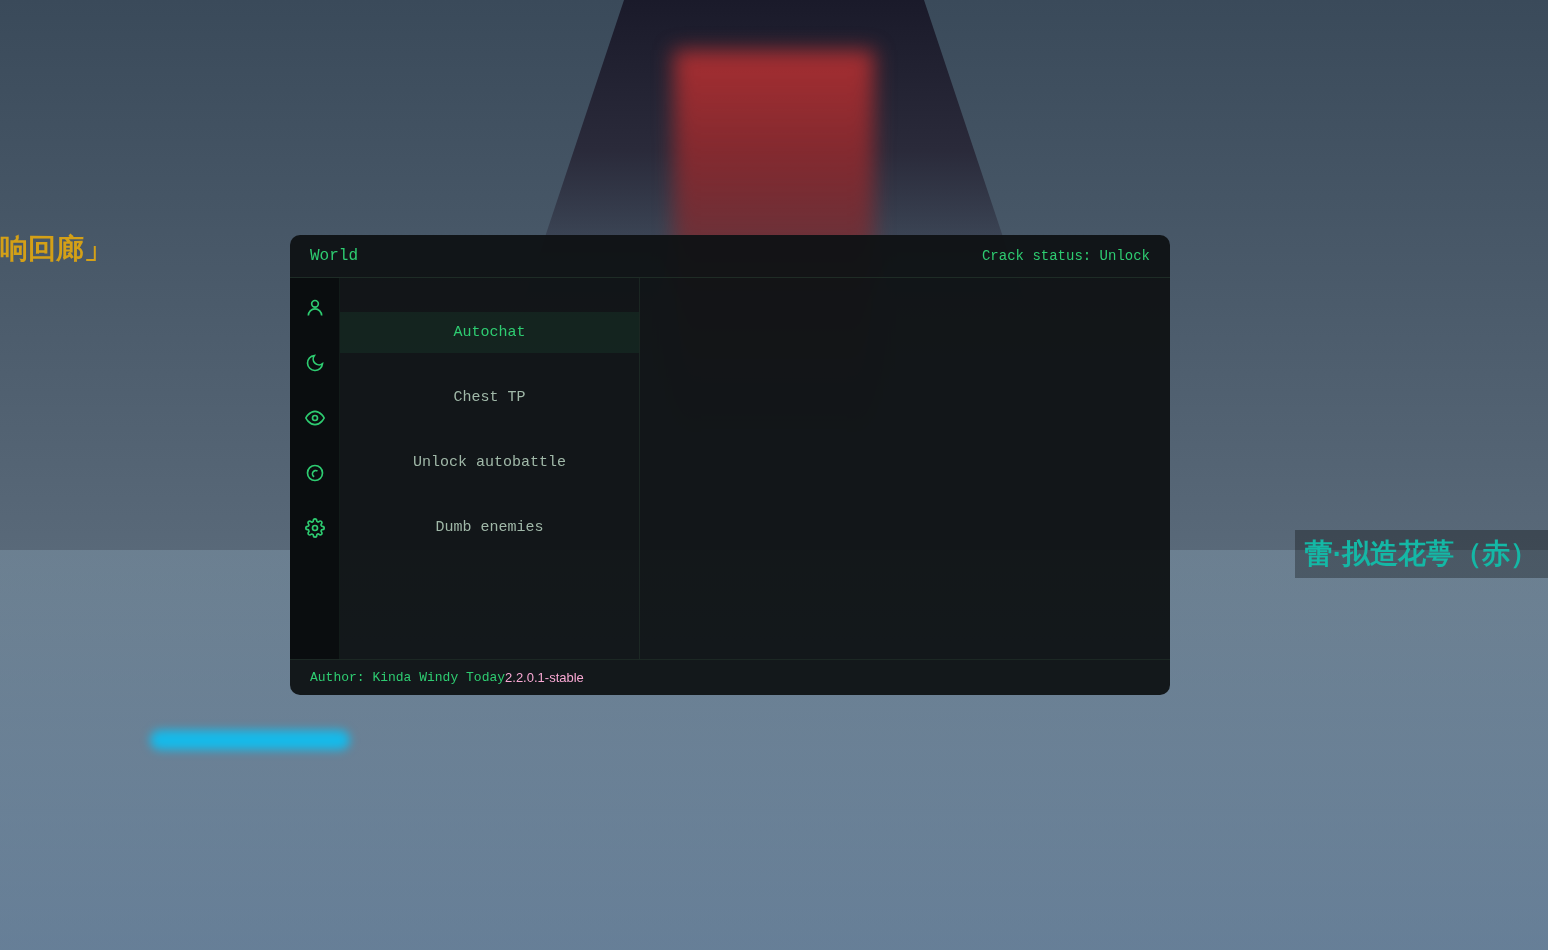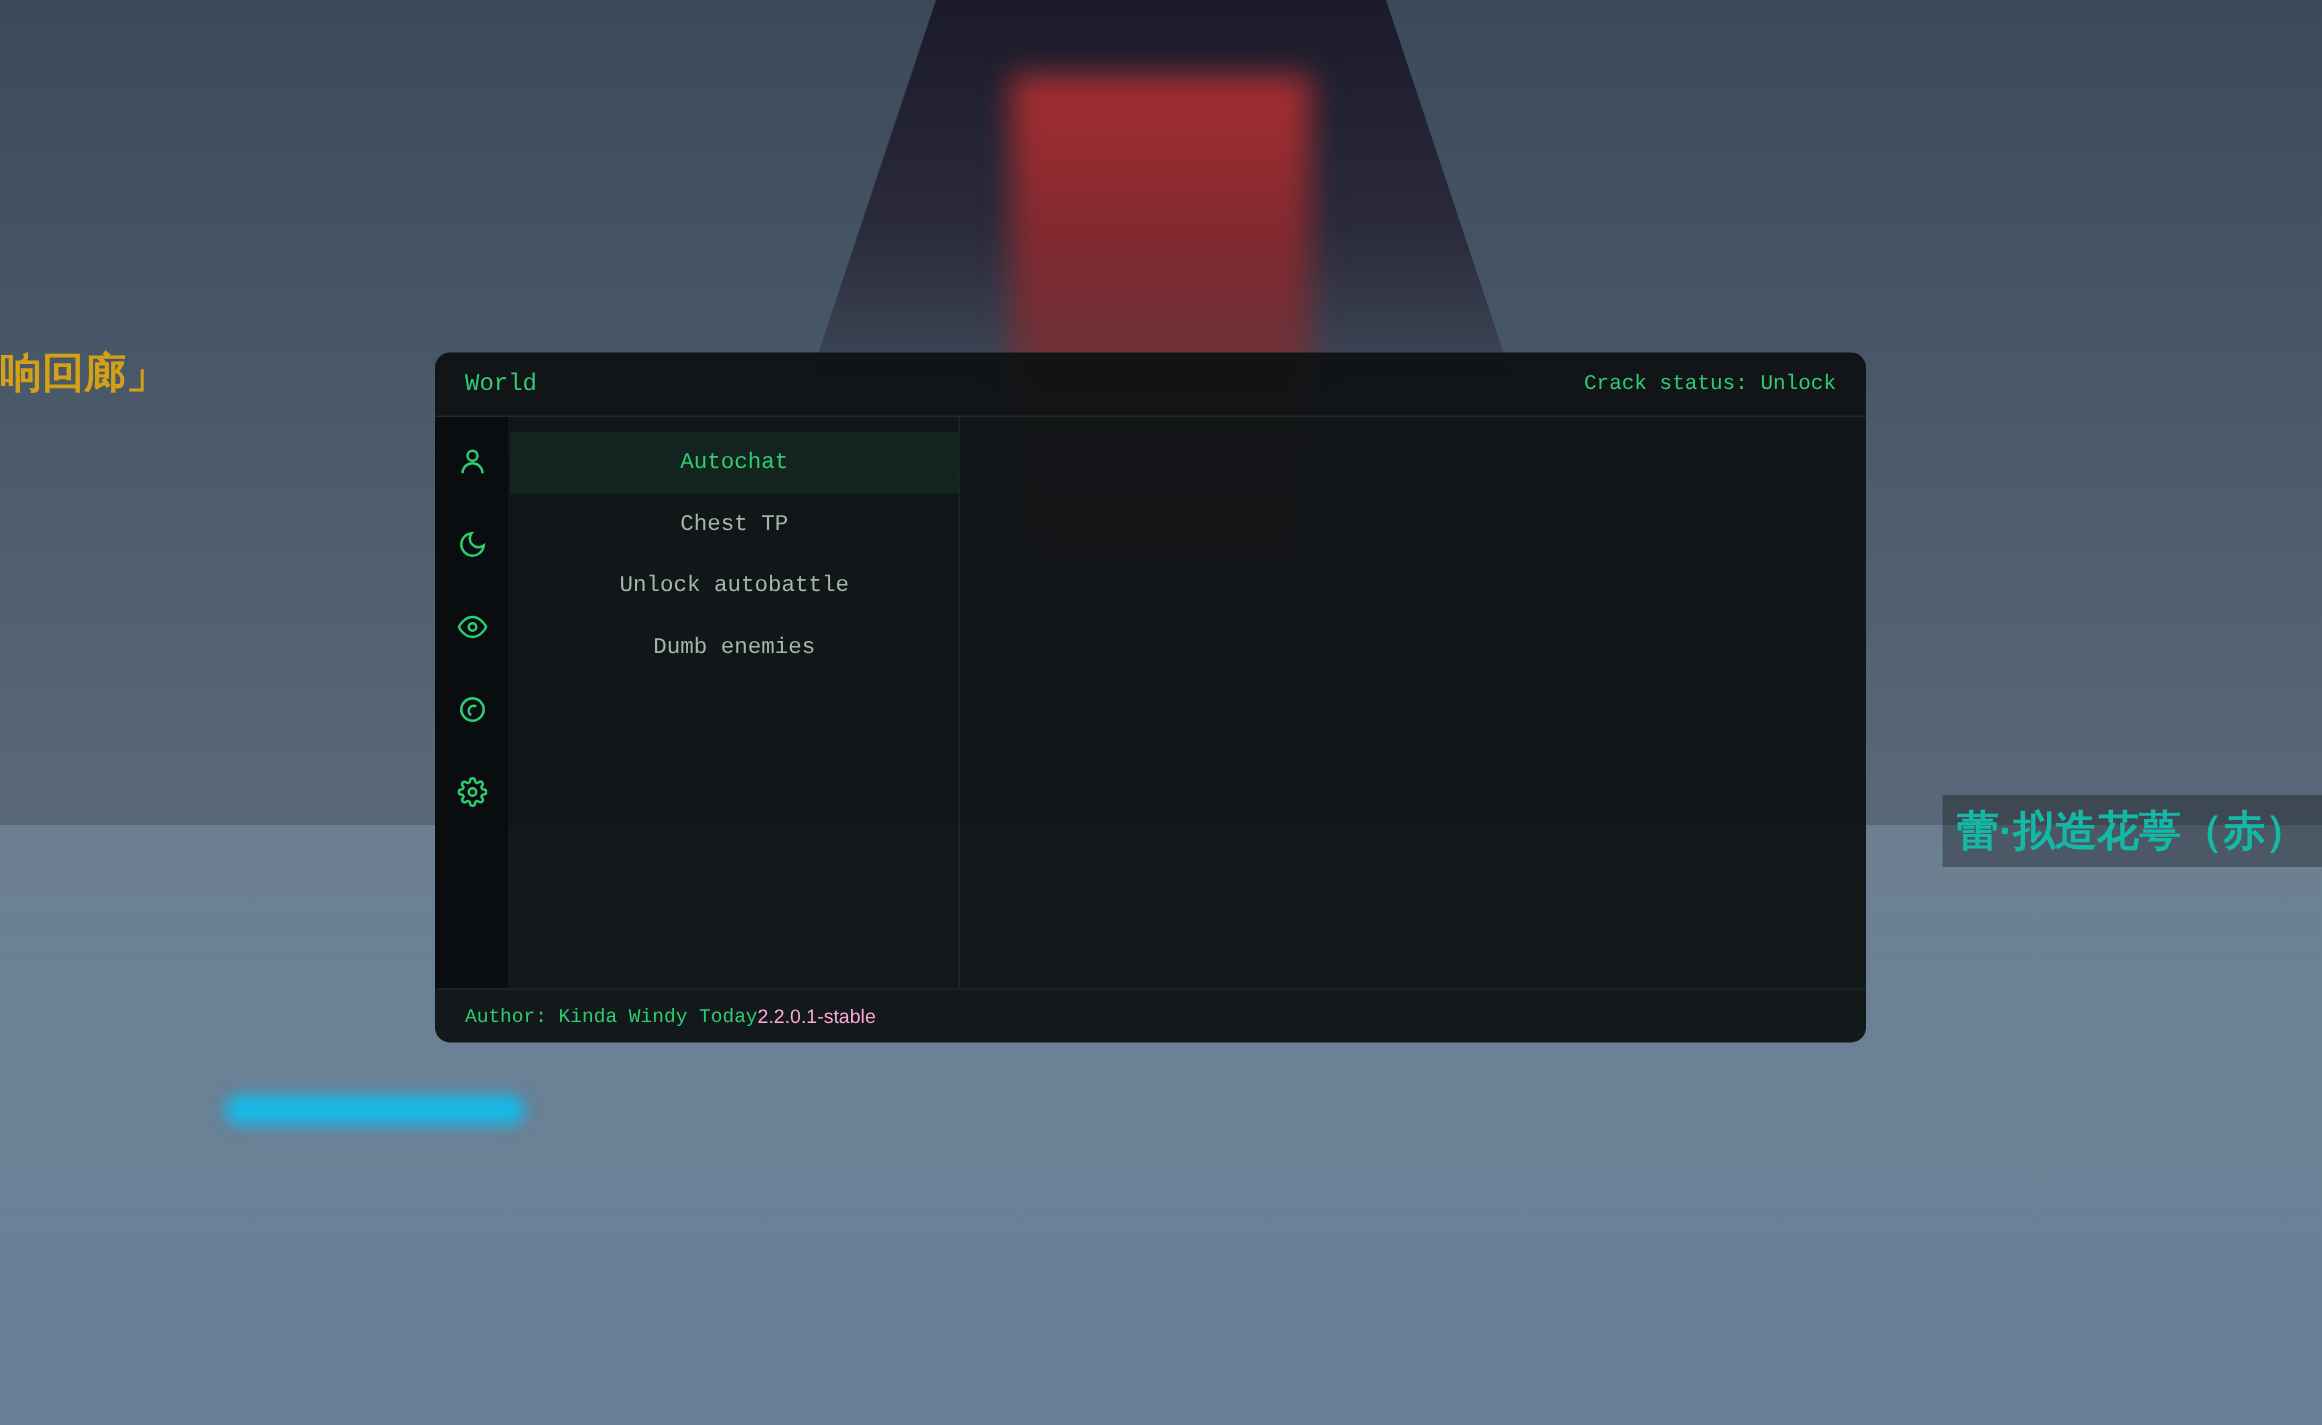--- a/index.html
+++ b/index.html
@@ -91,21 +91,21 @@
       font-family: sans-serif;
       background: rgba(0,0,0,0.3);
       padding: 5px 10px;
     }
 
     
     .panel {
       position: absolute;
       left: 290px;
       top: 235px;
-      width: 954px;
+      width: 880px;
       height: 460px;
       background: rgba(15, 18, 20, 0.95);
       border-radius: 10px;
       z-index: 20;
       display: flex;
       flex-direction: column;
     }
 
     
     .panel-header {
@@ -170,20 +170,21 @@
     }
 
     .menu-item {
       padding: 12px 20px;
       color: #a0b8a8;
       font-size: 15px;
       font-family: 'Courier New', monospace;
       cursor: pointer;
       transition: background 0.2s, color 0.2s;
       text-align: center;
+      margin-top: 24px;
     }
 
     .menu-item.active {
       color: #2ecc71;
       background: rgba(46, 204, 113, 0.08);
     }
 
     
     .content-panel {
       flex: 1;

